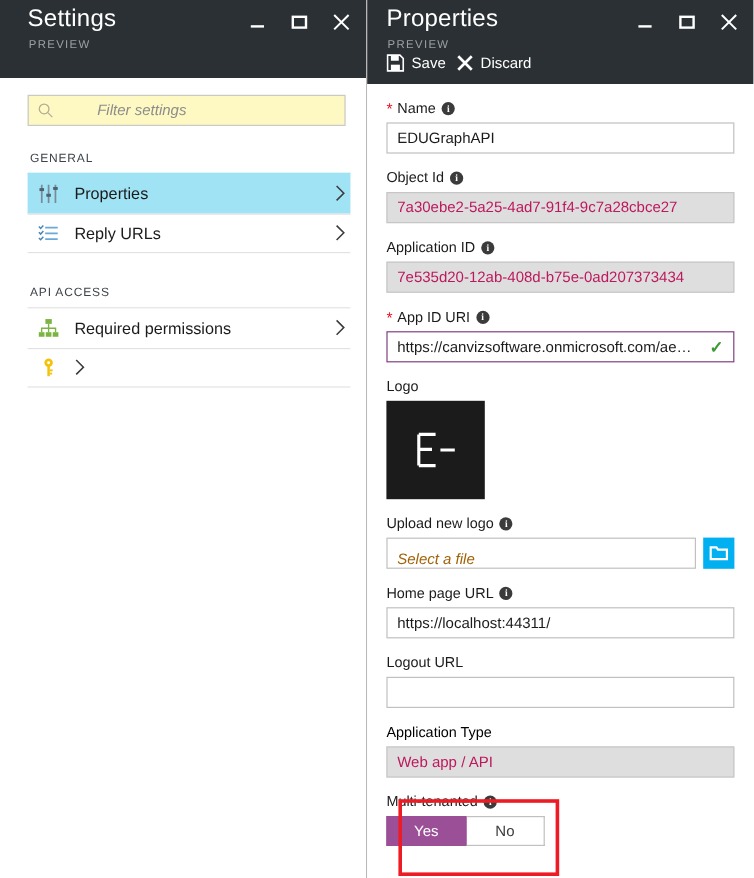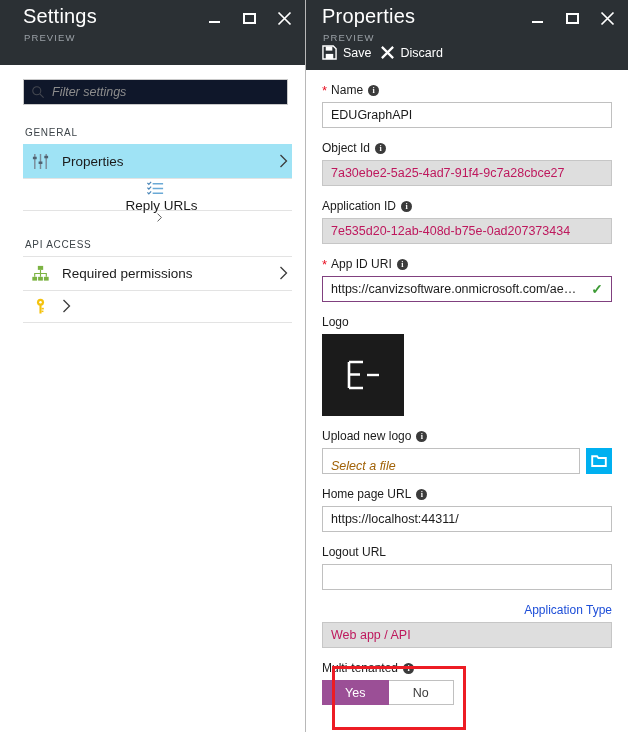--- a/index.html
+++ b/index.html
@@ -108,21 +108,22 @@
   .tb-ico { width: 15px; height: 15px; display: block; }
 
   
   .filter-wrap {
     margin: 14px 17px 0 23px;
     height: 26px;
     border: 1px solid #c9c9c9;
     display: flex;
     align-items: center;
     padding: 0 7px;
-    background: #0f172a;
+    background: #fef9c3;
+    gap: 29px;
   }
   .filter-ico { width: 14px; height: 14px; flex: 0 0 14px; opacity: .55; }
   .filter-txt {
     margin-left: 7px;
     font-size: 12.5px;
     font-style: italic;
     color: #8c8c8c;
   }
 
   
@@ -144,21 +145,21 @@
     align-items: center;
     border-top: 1px solid #e3e3e3;
     cursor: pointer;
     padding-left: 8px;
   }
   .nav-list .nav-item:last-child { border-bottom: 1px solid #e3e3e3; }
   .nav-item.active {
     background: #9fe3f5;
     border-top-color: #9fe3f5;
   }
-  .nav-item.active + .nav-item { border-top-color: #e3e3e3; flex-direction: column; }
+  .nav-item.active + .nav-item { border-top-color: #e3e3e3; }
 
   .nav-ico {
     width: 19px; height: 19px;
     flex: 0 0 19px;
     display: block;
     margin-right: 12px;
   }
   .nav-label {
     font-size: 13.5px;
     color: #1b1b1b;
@@ -179,21 +180,21 @@
 
   .fld-label {
     font-size: 12px;
     color: #1b1b1b;
     margin-bottom: 4px;
     display: flex;
     align-items: center;
     line-height: 15px;
   }
   .req-star { color: #e81123; margin-right: 4px; font-size: 13px; line-height: 12px; }
-  .fld-label.dim { color: #1d4ed8; justify-content: flex-end; }
+  .fld-label.dim { color: #000000; }
 
   .info-ico {
     display: inline-block;
     width: 11px; height: 11px;
     border-radius: 50%;
     background: #3b3b3b;
     color: #fff;
     font-size: 8px;
     line-height: 11px;
     text-align: center;

